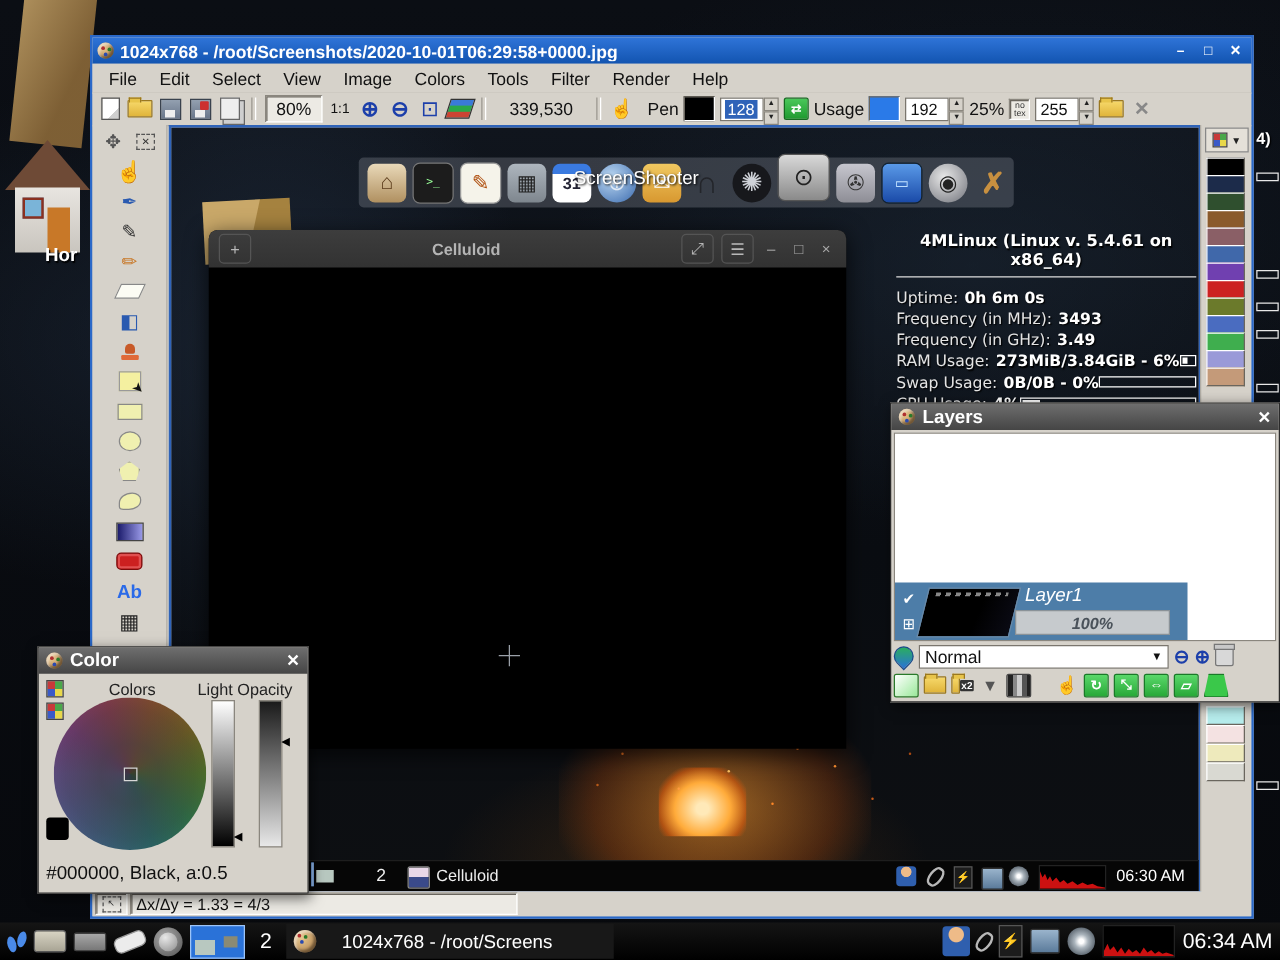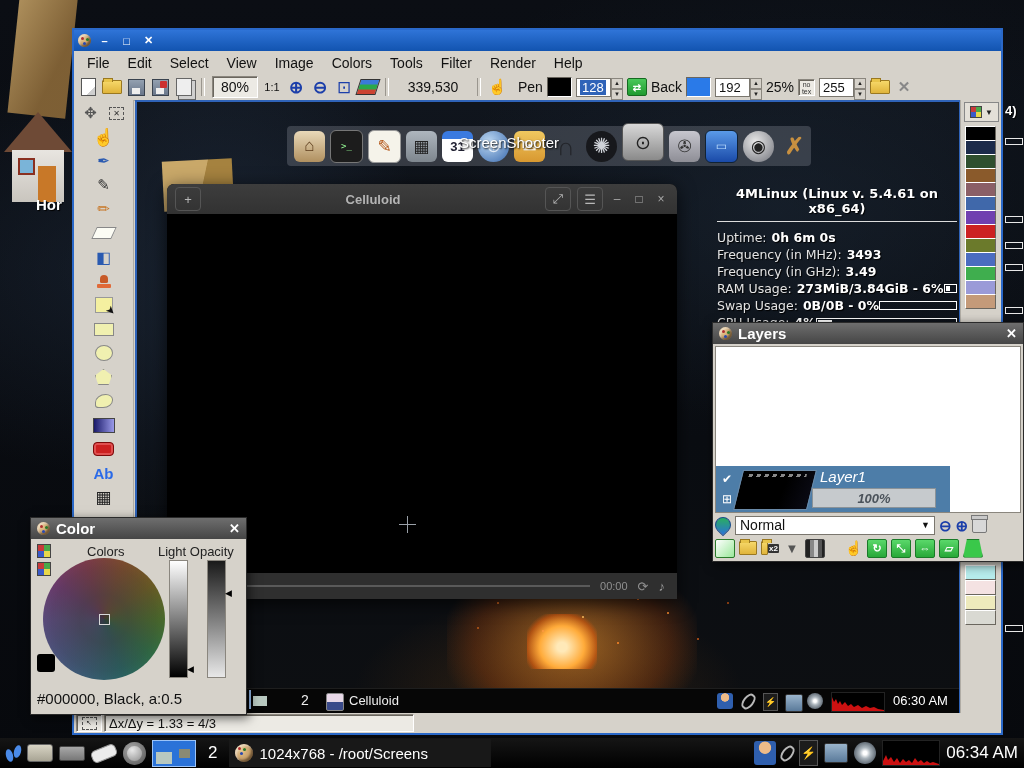--- a/index.html
+++ b/index.html
@@ -151,21 +151,21 @@
   #house .roof{position:absolute;left:0;top:0;width:68px;height:40px;background:#6e4a36;clip-path:polygon(50% 0,100% 100%,0 100%);}
   #house .bodyw{position:absolute;left:8px;top:38px;width:52px;height:52px;background:linear-gradient(#e8e5e0,#c9c5be);}
   #house .door{position:absolute;left:34px;top:54px;width:18px;height:36px;background:#c87828;}
   #house .win{position:absolute;left:14px;top:46px;width:13px;height:13px;background:#7ab4d8;border:2px solid #8a3020;}
   #cardbox{left:14px;top:-12px;width:58px;height:128px;background:linear-gradient(110deg,#c2a066,#8a6838 70%);transform:rotate(6deg);opacity:.9;}
   .frag{color:#fff;font-size:13px;font-weight:bold;text-shadow:1px 1px 1px #000;}
   .dashfrag{width:16px;height:5px;border:1px solid #e8e8e8;}
   
   #taskbar{left:0;bottom:0;width:1024px;height:30px;background:linear-gradient(#151515,#000);display:flex;align-items:center;gap:6px;padding:0 6px;box-sizing:border-box;}
   .fp{width:7px;height:13px;background:#4a8ae8;border-radius:50%;}
-  #taskbtn{width:262px;height:28px;background:#181818;display:flex;align-items:center;gap:6px;padding:0 6px;box-sizing:border-box;overflow:hidden;white-space:nowrap;}
+  #taskbtn{width:262px;height:28px;background:#181818;display:flex;align-items:center;gap:20px;padding:0 6px;box-sizing:border-box;overflow:hidden;white-space:nowrap;}
   #taskbtn .tt{color:#fff;font-size:15px;}
   .bigclock{color:#fff;font-size:17px;white-space:nowrap;}
 </style>
 </head>
 <body>
 
 <div id="screen">
 
   <div class="abs" id="cardbox"></div>
   <div class="abs" id="house">
@@ -182,20 +182,21 @@
   <div class="abs dashfrag" style="left:1005px;top:242px;"></div>
   <div class="abs dashfrag" style="left:1005px;top:264px;"></div>
   <div class="abs dashfrag" style="left:1005px;top:307px;"></div>
   <div class="abs dashfrag" style="left:1005px;top:498px;"></div>
   <div class="abs dashfrag" style="left:1005px;top:625px;"></div>
 
   <div class="abs" id="win">
 
     <div class="abs" id="titlebar">
       <span class="palicon"></span>
+      <span class="t">1024x768 - /root/Screenshots/2020-10-01T06:29:58+0000.jpg</span>
       <span class="winbtn">–</span>
       <span class="winbtn">□</span>
       <span class="winbtn">✕</span>
     </div>
 
     <div class="abs" id="menubar">
       <span class="menu-item">File</span>
       <span class="menu-item">Edit</span>
       <span class="menu-item">Select</span>
       <span class="menu-item">View</span>
@@ -241,21 +242,21 @@
       <span class="spin">
         <span class="val">
             <span class="sel">128</span>
           </span>
         <span class="arrows">
             <span>▲</span>
             <span>▼</span>
           </span>
       </span>
       <span class="swap-ic">⇄</span>
-      <span class="tlabel">Back</span>
+      <span class="tlabel">Usage</span>
       <span class="swatchbox" style="background:#2a7ae8;"></span>
       <span class="spin">
         <span class="val">192</span>
         <span class="arrows">
             <span>▲</span>
             <span>▼</span>
           </span>
       </span>
       <span class="tlabel">25%</span>
       <span class="notex sunken" style="background:#eceae4;">no tex</span>
@@ -376,27 +377,20 @@
 
       <div class="abs" id="cell">
         <div class="abs" id="cell-head">
           <span class="cbtn">+</span>
           <span id="cell-title">Celluloid</span>
           <span class="cbtn">⤢</span>
           <span class="cbtn">☰</span>
           <span class="cplain">–</span>
           <span class="cplain">□</span>
           <span class="cplain">×</span>
-        </div>
-        <div class="abs" id="cell-ctrl">
-          <span style="color:#6e6e6e;font-size:9px;letter-spacing:-2px;">▶▶</span>
-          <span class="line"></span>
-          <span style="color:#909090;font-size:11px;">00:00</span>
-          <span style="color:#909090;font-size:13px;">⟳</span>
-          <span style="color:#9a9a9a;font-size:13px;">♪</span>
         </div>
       </div>
 
       <div class="abs crosshair" style="left:262px;top:414px;"></div>
 
       <div class="abs" id="conky">
         <div class="ct">4MLinux (Linux v. 5.4.61 on x86_64)</div>
         <hr>
         <div class="cline">
           <span class="lb">Uptime:</span>

